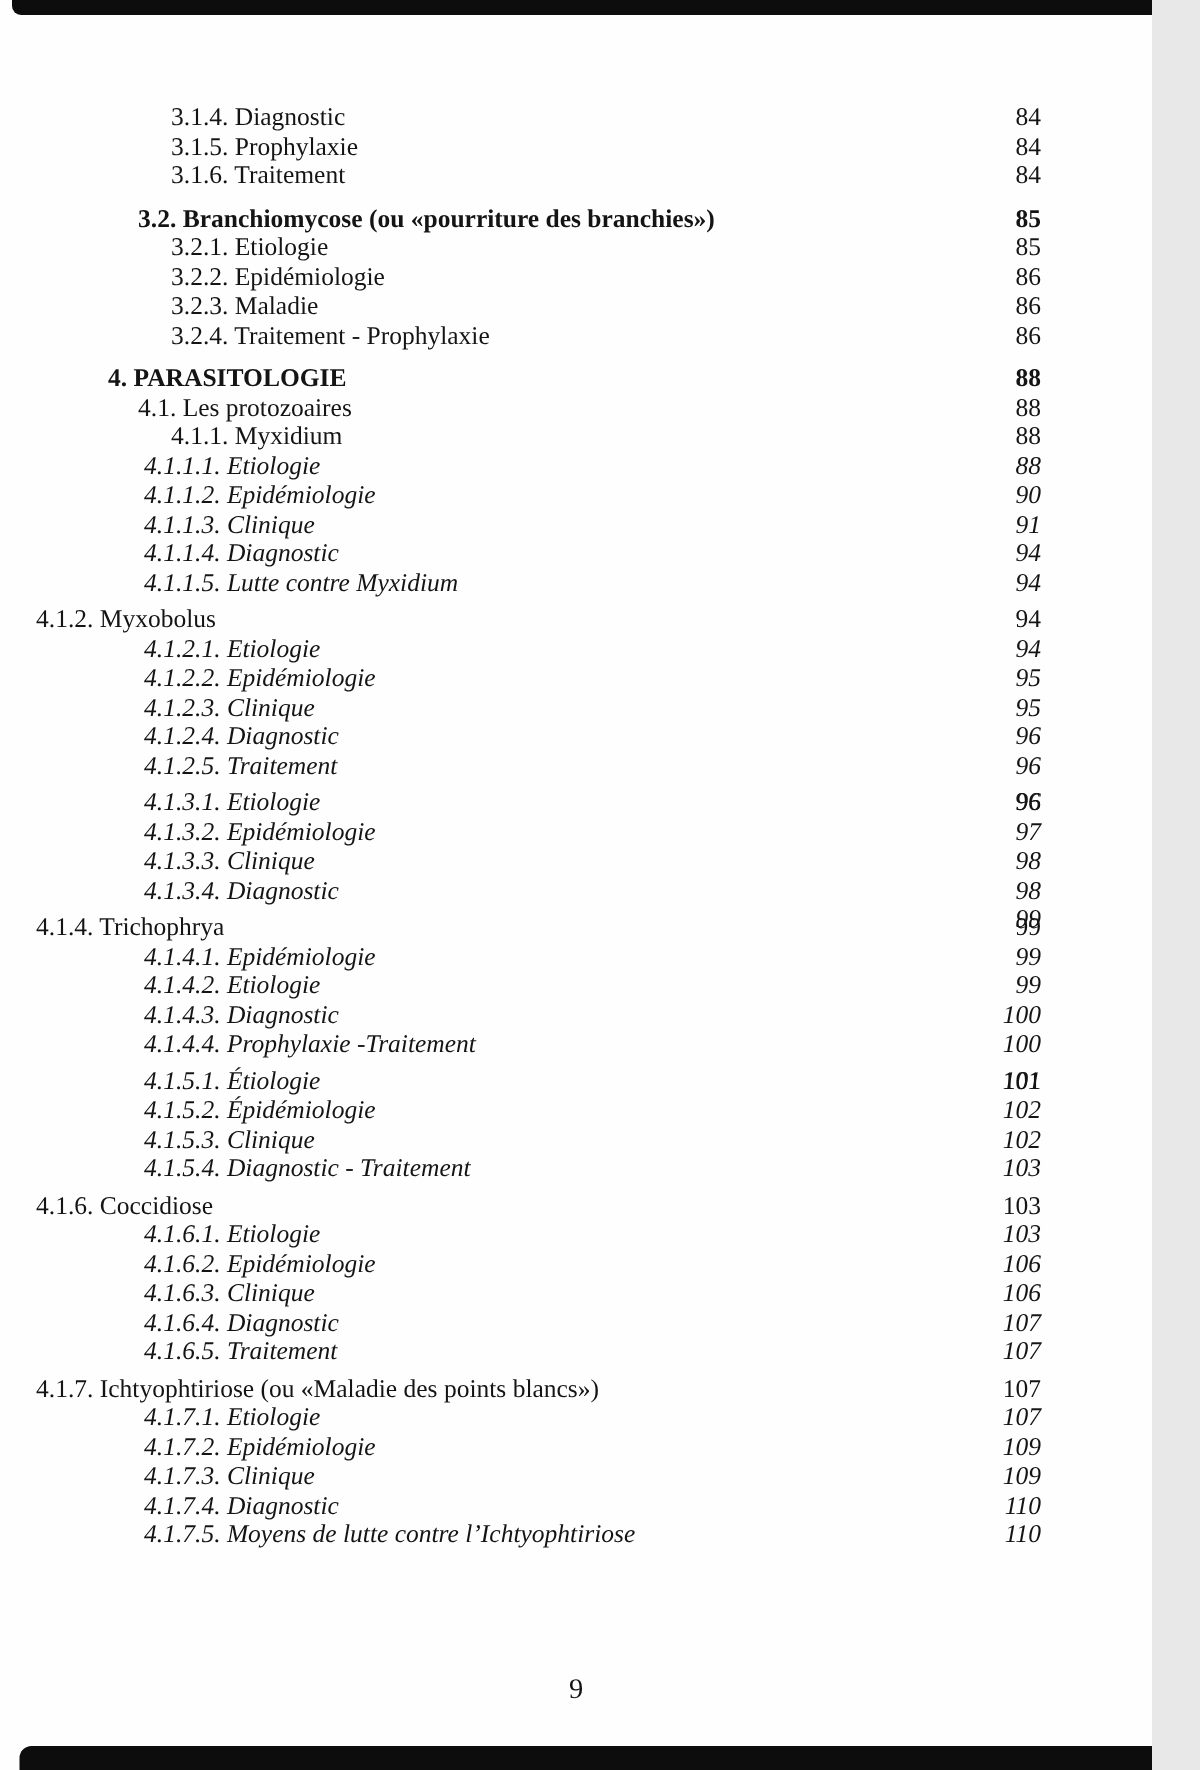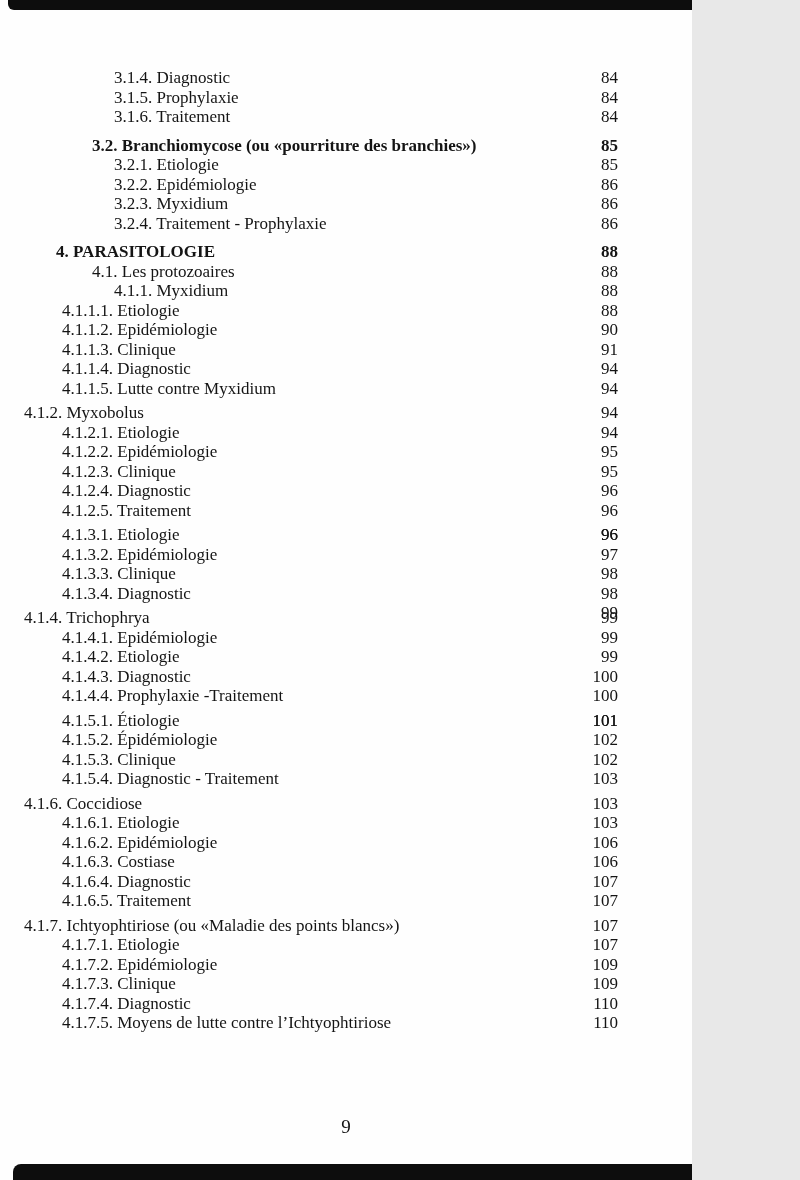--- a/index.html
+++ b/index.html
@@ -2,21 +2,21 @@
 <html><head>
 <meta charset="utf-8">
 <style>
   html, body {
     margin: 0;
     padding: 0;
     background: #e8e8e8;
   }
   .page {
     position: relative;
-    width: 692px;
+    width: 768px;
     height: 1180px;
     background: #fefefe;
     overflow: hidden;
     font-family: "Liberation Serif", "DejaVu Serif", serif;
     color: #141414;
   }
   .scan-bar {
     position: absolute;
     background: #0d0d0d;
   }
@@ -40,24 +40,24 @@
     top: 68px;
     width: 100%;
     font-size: 17px;
   }
   .toc-row {
     position: relative;
     line-height: 19.5px;
     white-space: nowrap;
   }
   .toc-row.bold { font-weight: bold; }
-  .indent-1 { padding-left: 56px; }
+  .indent-1 { padding-left: 72px; }
   .indent-2 { padding-left: 92px; }
   .indent-3 { padding-left: 114px; }
-  .indent-4 { padding-left: 62px; }
+  .indent-4 { padding-left: 96px; font-style: italic; }
   .gap-small  { margin-top: 5px; padding-left: 24px; }
   .gap-medium { margin-top: 9px; font-weight: bold; }
   .toc-page {
     position: absolute;
     right: 74px;
     top: 0;
     text-align: center;
   }
   .page-number {
     position: absolute;
@@ -74,21 +74,21 @@
 <div class="page">
   <div class="scan-bar top"></div>
 
   <div class="toc" id="toc">
       <div class="toc-row indent-3"><span class="toc-label">3.1.4. Diagnostic</span><span class="toc-page">84</span></div>
       <div class="toc-row indent-3"><span class="toc-label">3.1.5. Prophylaxie</span><span class="toc-page">84</span></div>
       <div class="toc-row indent-3"><span class="toc-label">3.1.6. Traitement</span><span class="toc-page">84</span></div>
       <div class="toc-row indent-2 gap-medium"><span class="toc-label">3.2. Branchiomycose (ou «pourriture des branchies»)</span><span class="toc-page">85</span></div>
       <div class="toc-row indent-3"><span class="toc-label">3.2.1. Etiologie</span><span class="toc-page">85</span></div>
       <div class="toc-row indent-3"><span class="toc-label">3.2.2. Epidémiologie</span><span class="toc-page">86</span></div>
-      <div class="toc-row indent-3"><span class="toc-label">3.2.3. Myxidium</span><span class="toc-page">86</span></div>
+      <div class="toc-row indent-3"><span class="toc-label">3.2.3. Maladie</span><span class="toc-page">86</span></div>
       <div class="toc-row indent-3"><span class="toc-label">3.2.4. Traitement - Prophylaxie</span><span class="toc-page">86</span></div>
       <div class="toc-row indent-1 gap-medium bold"><span class="toc-label">4. PARASITOLOGIE</span><span class="toc-page">88</span></div>
       <div class="toc-row indent-2"><span class="toc-label">4.1. Les protozoaires</span><span class="toc-page">88</span></div>
       <div class="toc-row indent-3"><span class="toc-label">4.1.1. Myxidium</span><span class="toc-page">88</span></div>
       <div class="toc-row indent-4"><span class="toc-label">4.1.1.1. Etiologie</span><span class="toc-page">88</span></div>
       <div class="toc-row indent-4"><span class="toc-label">4.1.1.2. Epidémiologie</span><span class="toc-page">90</span></div>
       <div class="toc-row indent-4"><span class="toc-label">4.1.1.3. Clinique</span><span class="toc-page">91</span></div>
       <div class="toc-row indent-4"><span class="toc-label">4.1.1.4. Diagnostic</span><span class="toc-page">94</span></div>
       <div class="toc-row indent-4"><span class="toc-label">4.1.1.5. Lutte contre Myxidium</span><span class="toc-page">94</span></div>
       <div class="toc-row indent-3 gap-small"><span class="toc-label">4.1.2. Myxobolus</span><span class="toc-page">94</span></div>
@@ -109,21 +109,21 @@
       <div class="toc-row indent-4"><span class="toc-label">4.1.4.3. Diagnostic</span><span class="toc-page">100</span></div>
       <div class="toc-row indent-4"><span class="toc-label">4.1.4.4. Prophylaxie -Traitement</span><span class="toc-page">100</span></div>
       <div class="toc-row indent-3 gap-small"><span class="toc-page">101</span></div>
       <div class="toc-row indent-4"><span class="toc-label">4.1.5.1. Étiologie</span><span class="toc-page">101</span></div>
       <div class="toc-row indent-4"><span class="toc-label">4.1.5.2. Épidémiologie</span><span class="toc-page">102</span></div>
       <div class="toc-row indent-4"><span class="toc-label">4.1.5.3. Clinique</span><span class="toc-page">102</span></div>
       <div class="toc-row indent-4"><span class="toc-label">4.1.5.4. Diagnostic - Traitement</span><span class="toc-page">103</span></div>
       <div class="toc-row indent-3 gap-small"><span class="toc-label">4.1.6. Coccidiose</span><span class="toc-page">103</span></div>
       <div class="toc-row indent-4"><span class="toc-label">4.1.6.1. Etiologie</span><span class="toc-page">103</span></div>
       <div class="toc-row indent-4"><span class="toc-label">4.1.6.2. Epidémiologie</span><span class="toc-page">106</span></div>
-      <div class="toc-row indent-4"><span class="toc-label">4.1.6.3. Costiase</span><span class="toc-page">106</span></div>
+      <div class="toc-row indent-4"><span class="toc-label">4.1.6.3. Clinique</span><span class="toc-page">106</span></div>
       <div class="toc-row indent-4"><span class="toc-label">4.1.6.4. Diagnostic</span><span class="toc-page">107</span></div>
       <div class="toc-row indent-4"><span class="toc-label">4.1.6.5. Traitement</span><span class="toc-page">107</span></div>
       <div class="toc-row indent-3 gap-small"><span class="toc-label">4.1.7. Ichtyophtiriose (ou «Maladie des points blancs»)</span><span class="toc-page">107</span></div>
       <div class="toc-row indent-4"><span class="toc-label">4.1.7.1. Etiologie</span><span class="toc-page">107</span></div>
       <div class="toc-row indent-4"><span class="toc-label">4.1.7.2. Epidémiologie</span><span class="toc-page">109</span></div>
       <div class="toc-row indent-4"><span class="toc-label">4.1.7.3. Clinique</span><span class="toc-page">109</span></div>
       <div class="toc-row indent-4"><span class="toc-label">4.1.7.4. Diagnostic</span><span class="toc-page">110</span></div>
       <div class="toc-row indent-4"><span class="toc-label">4.1.7.5. Moyens de lutte contre l’Ichtyophtiriose</span><span class="toc-page">110</span></div>
     </div>
 

